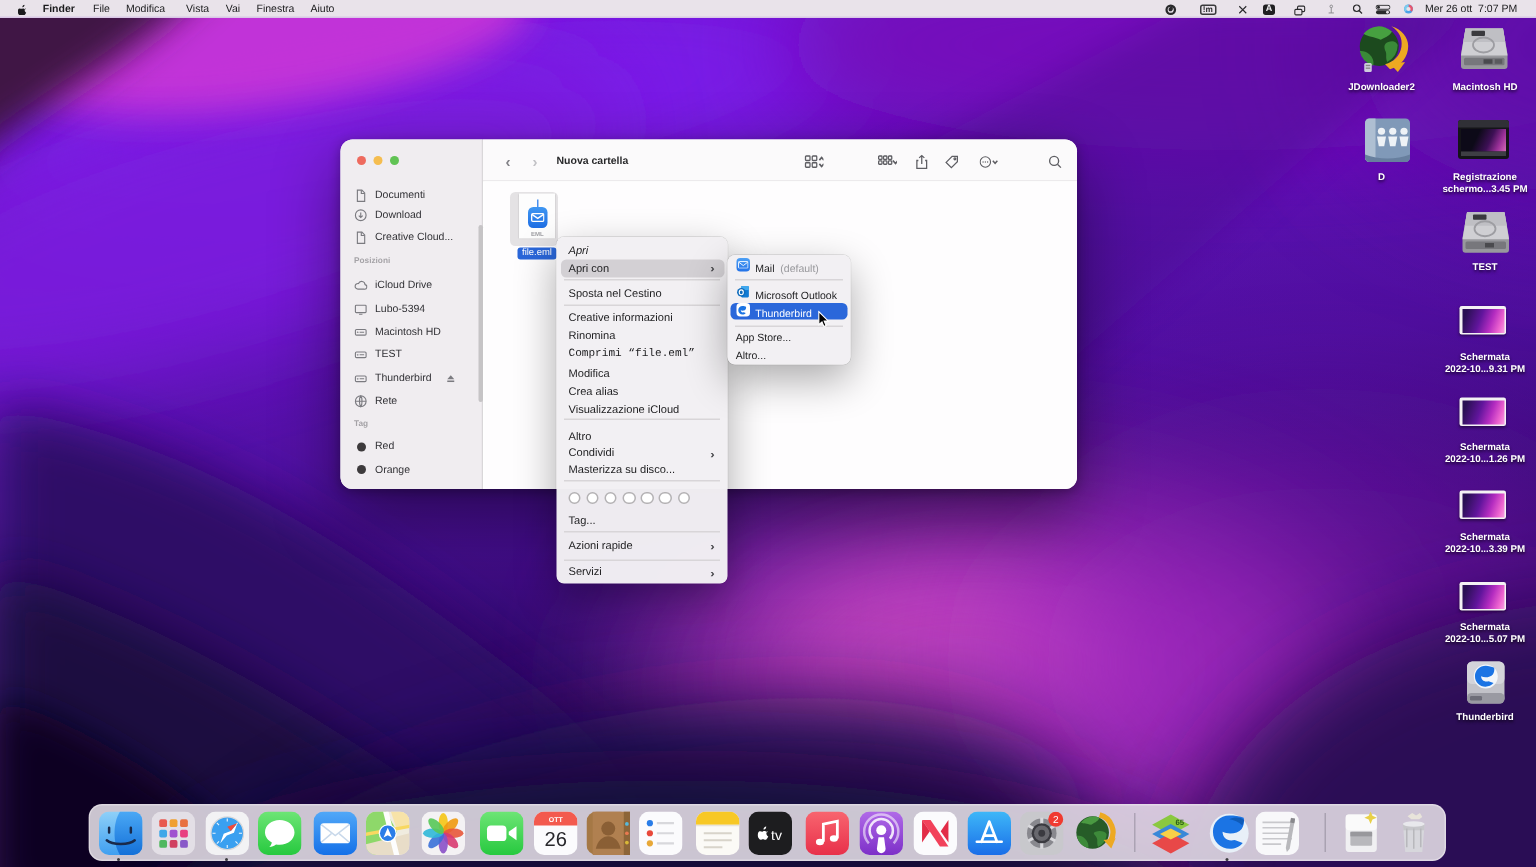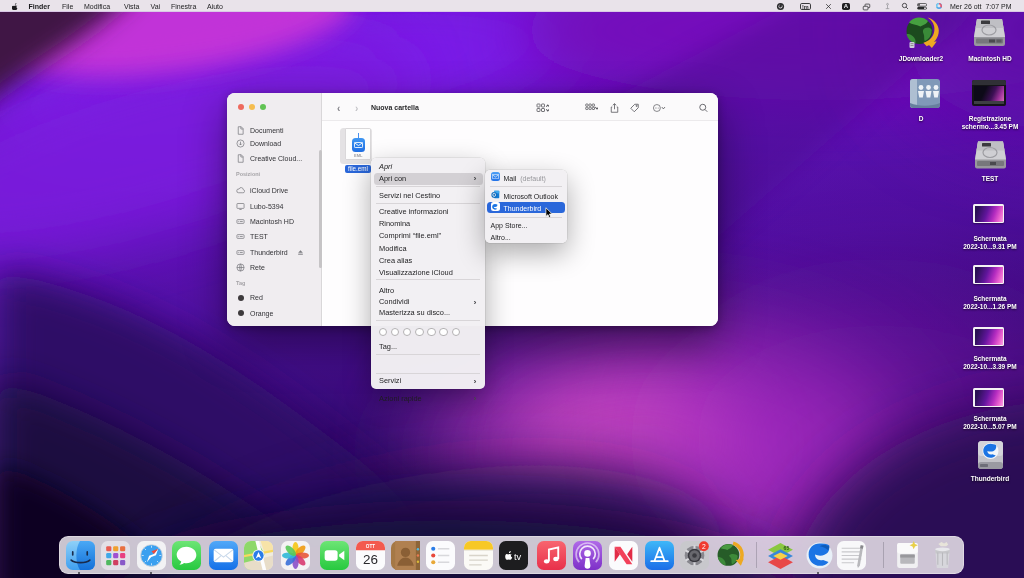--- a/index.html
+++ b/index.html
@@ -290,45 +290,45 @@
     <div style="position:absolute;left:28.5px;top:31.5px;width:13.5px;text-align:center;font-size:4px;color:#a2a2a6;font-weight:bold;">EML</div>
     <div style="position:absolute;left:22px;top:43.5px;width:26px;height:8.5px;background:#2a67da;border-radius:2px;color:#fff;font-size:6.3px;text-align:center;line-height:8.5px;">file.eml</div>
   </div>
 </div>
 
 <div id="ctxmenu" class="menu" style="left:371px; top:157.5px; width:114px; height:231.5px;">
   <div class="crow" style="top:3.2px;font-style:italic;">Apri</div>
   <div style="position:absolute;left:2.5px;top:15px;width:109px;height:12px;background:#d3d0d4;border-radius:3.5px;"></div>
   <div class="crow" style="top:15px;">Apri con<span class="arr">›</span></div>
   <div class="msep" style="top:28.6px;"></div>
-  <div class="crow" style="top:32.2px;">Servizi nel Cestino</div>
+  <div class="crow" style="top:32.2px;">Sposta nel Cestino</div>
   <div class="msep" style="top:45.8px;"></div>
   <div class="crow" style="top:48.7px;">Creative informazioni</div>
   <div class="crow" style="top:60.8px;">Rinomina</div>
-  <div class="crow" style="top:72.9px;">Comprimi “file.eml”</div>
+  <div class="crow" style="top:72.9px;font-family:Liberation Mono, monospace;">Comprimi “file.eml”</div>
   <div class="crow" style="top:85px;">Modifica</div>
   <div class="crow" style="top:97.1px;">Crea alias</div>
   <div class="crow" style="top:109.2px;">Visualizzazione iCloud</div>
   <div class="msep" style="top:121.4px;"></div>
   <div class="crow" style="top:127.3px;">Altro</div>
   <div class="crow" style="top:138.9px;">Condividi<span class="arr">›</span></div>
   <div class="crow" style="top:149.6px;">Masterizza su disco...</div>
   <div class="msep" style="top:162.1px;"></div>
   <div style="position:absolute;left:7.5px;top:170px;display:flex;gap:3.6px;">
     <div class="tagc"></div>
       <div class="tagc"></div>
       <div class="tagc"></div>
       <div class="tagc"></div>
       <div class="tagc"></div>
       <div class="tagc"></div>
       <div class="tagc"></div>
   </div>
   <div class="crow" style="top:183.5px;">Tag...</div>
   <div class="msep" style="top:196px;"></div>
-  <div class="crow" style="top:200px;margin-top:35px;">Azioni rapide<span class="arr">›</span></div>
+  <div class="crow" style="top:200px;">Azioni rapide<span class="arr">›</span></div>
   <div class="msep" style="top:215.8px;"></div>
   <div class="crow" style="top:217.5px;">Servizi<span class="arr">›</span></div>
 </div>
 
 <div id="submenu" class="menu" style="left:484.5px; top:169.5px; width:82.5px; height:73.5px; font-size:7px;">
   <div class="crow" style="top:2.7px;left:6px;">
     <span style="display:inline-block;width:9px;height:9px;background:linear-gradient(180deg,#4da0f5,#2372e8);border-radius:2.5px;margin-right:4px;position:relative;">
       <svg style="position:absolute;left:1px;top:2px" width="7" height="5.2" viewBox="0 0 30 22" fill="none" stroke="#fff" stroke-width="2.6">
           <rect x="1.5" y="1.5" width="27" height="19" rx="2"></rect>
           <path d="M2 3l13 10L28 3"></path>

